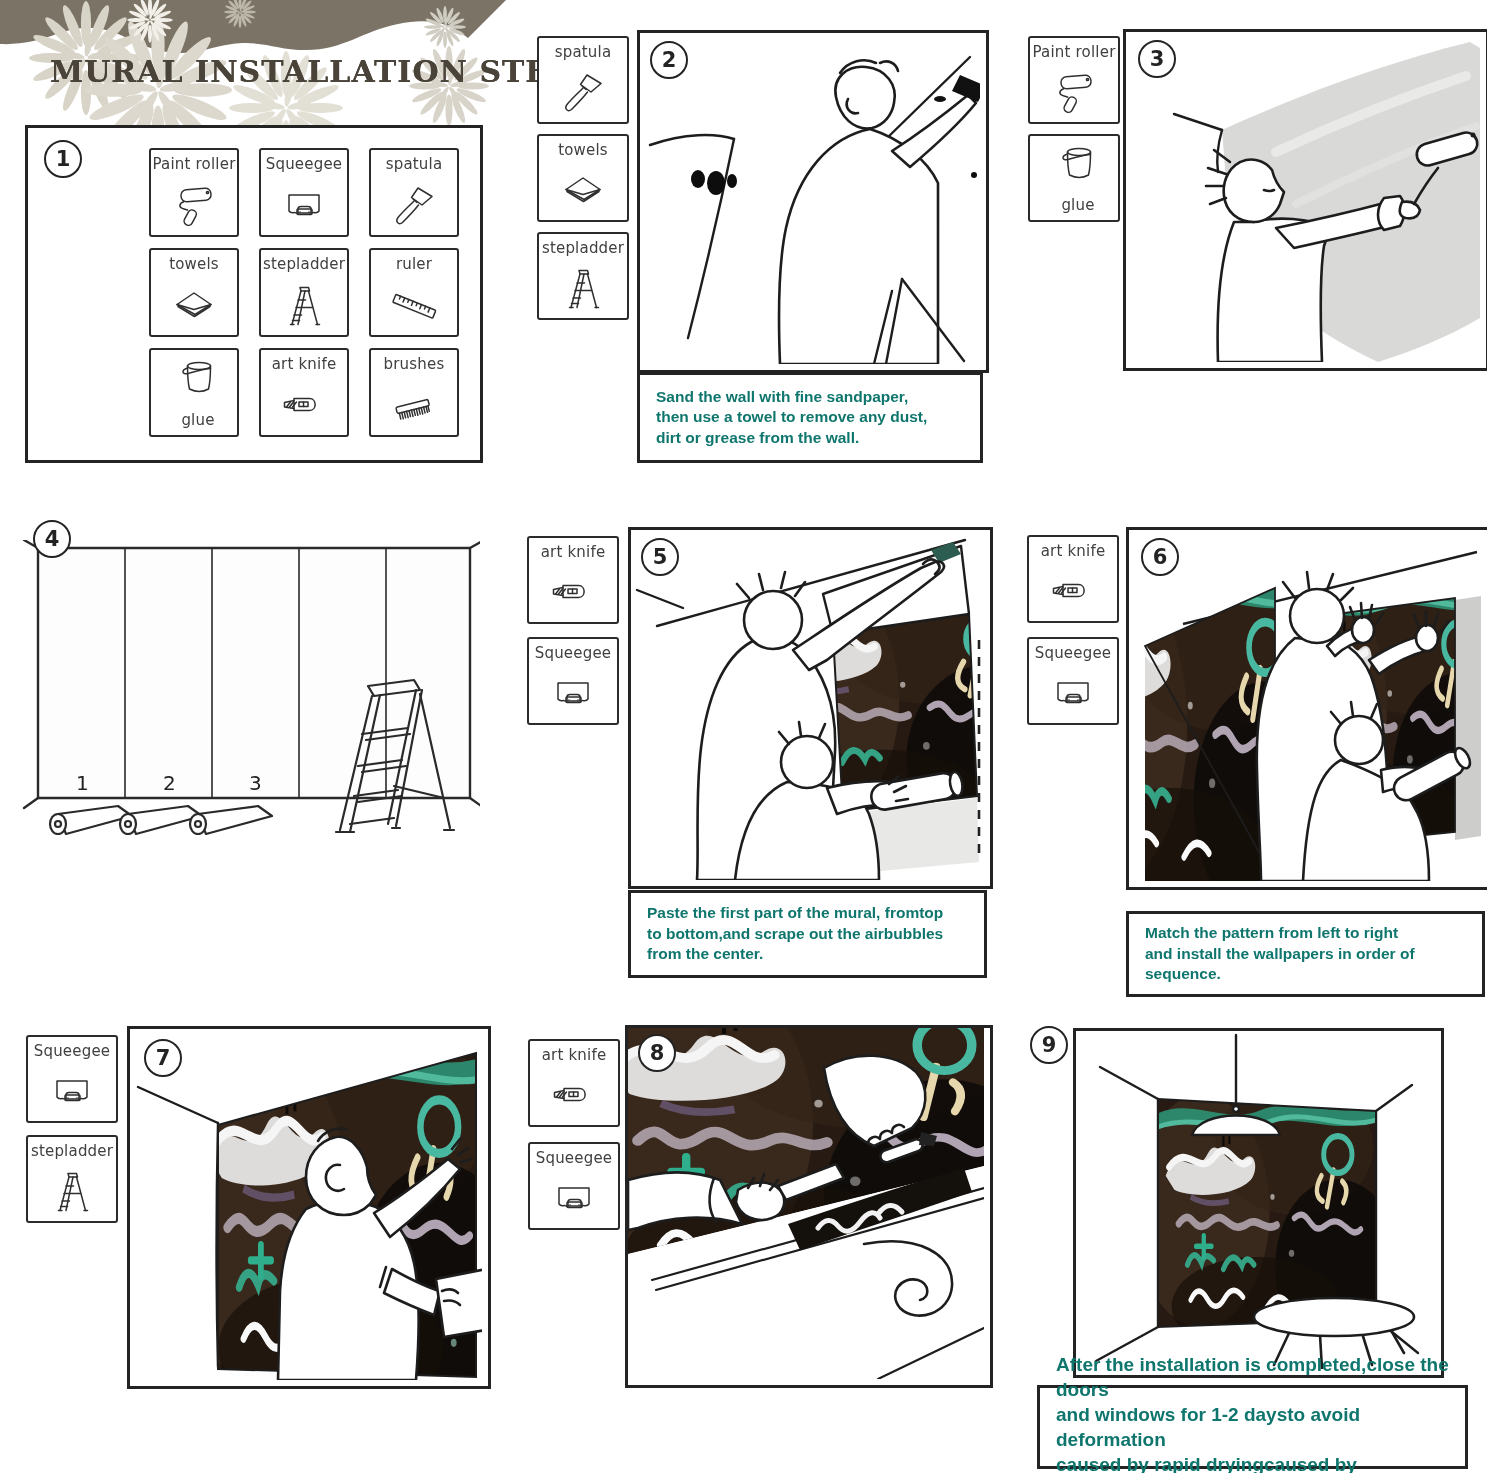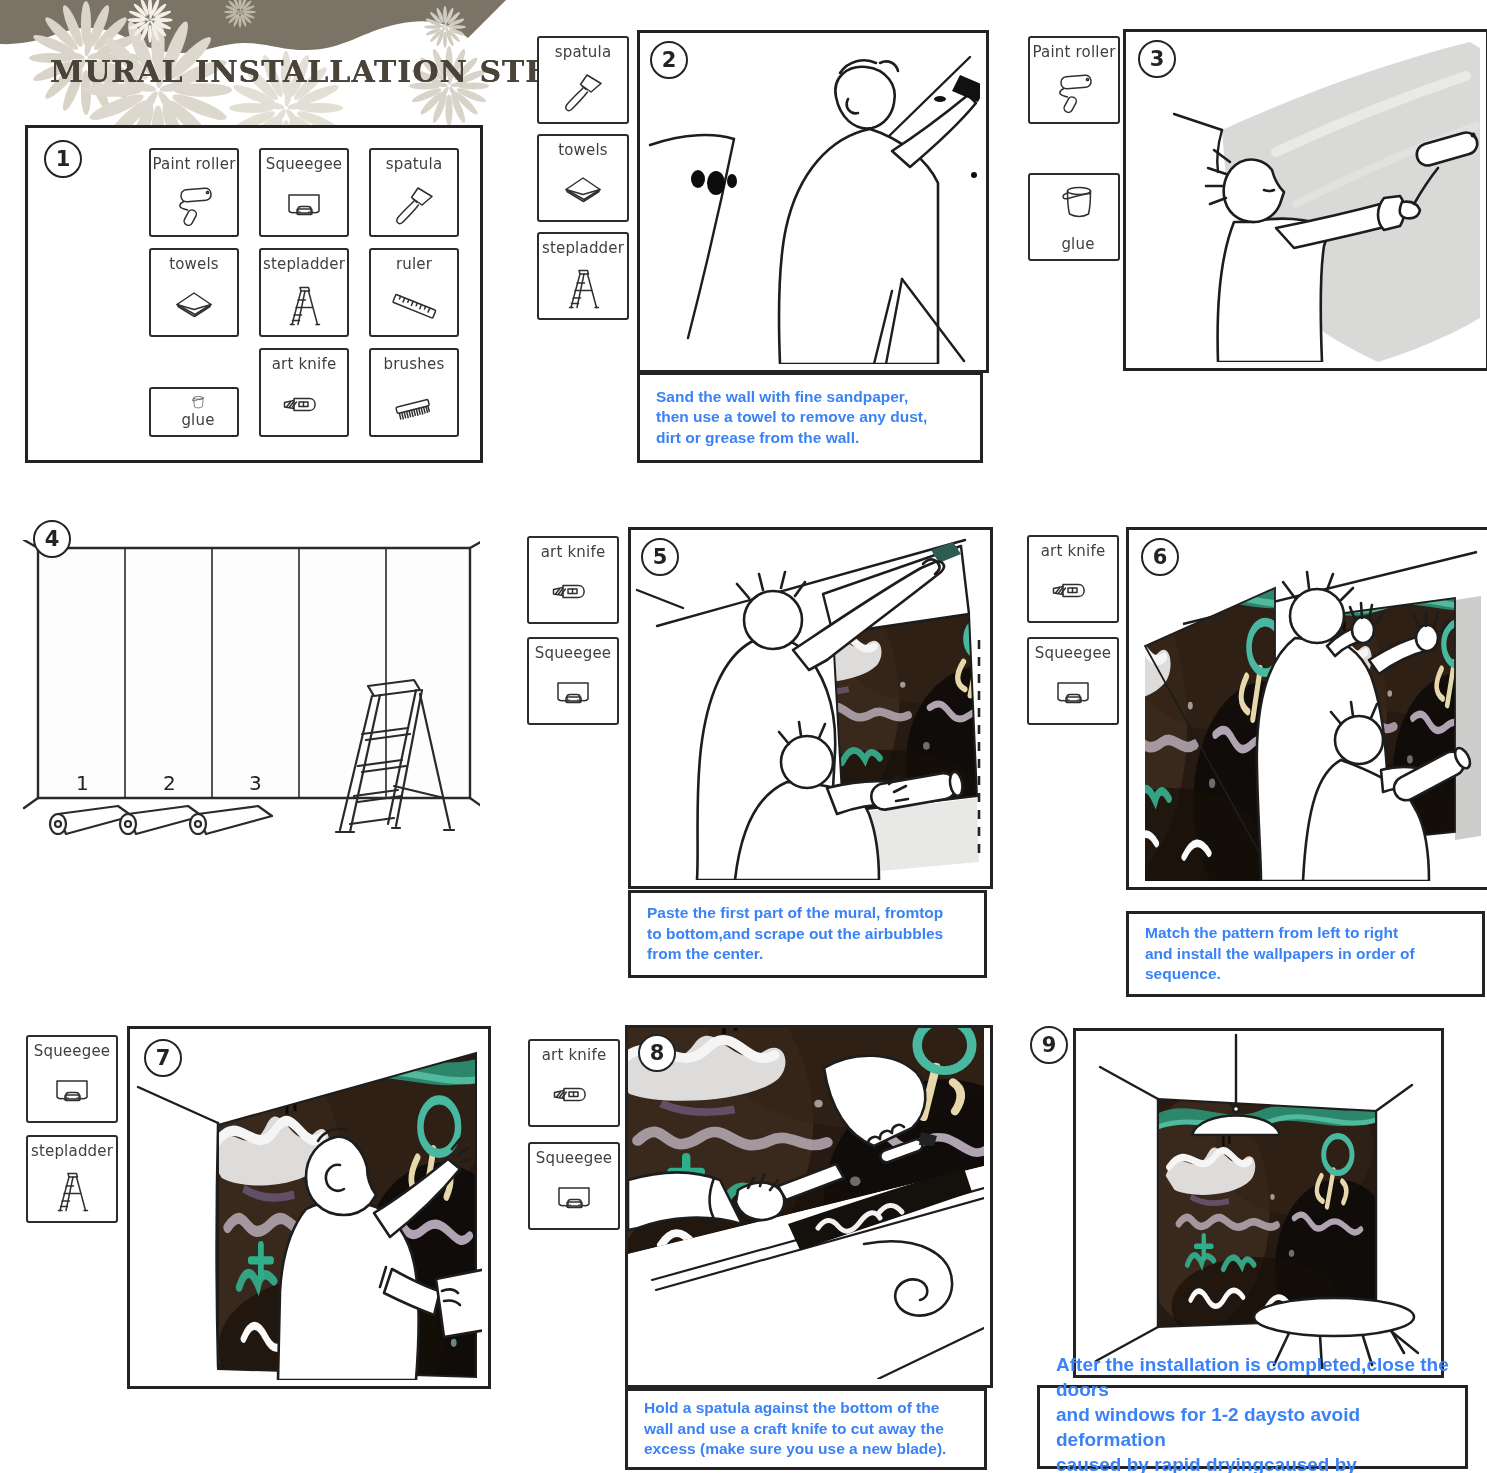--- a/index.html
+++ b/index.html
@@ -16,29 +16,29 @@
 
   
   .stepnum{position:absolute;width:34px;height:34px;border:2.5px solid #232323;border-radius:50%;
       display:flex;align-items:center;justify-content:center;background:#fff;z-index:6;
       font:700 21px/1 "DejaVu Sans",sans-serif;color:#232323;}
 
   
   .big-box{position:absolute;border:3px solid #232323;background:#fff;}
   .art-box{position:absolute;border:3px solid #232323;background:#fff;overflow:hidden;}
   .cap-box{position:absolute;border:3px solid #232323;background:#fff;display:flex;align-items:center;
-      padding:4px 16px;font:700 15.5px/1.32 "Liberation Sans",sans-serif;color:#3b82f6;
+      padding:4px 16px;font:700 15.5px/1.32 "Liberation Sans",sans-serif;color:#0f766e;
       white-space:pre-line;box-sizing:border-box;}
 
   
   .side-tool,.toolcard{border:2.5px solid #2b2b2b;border-radius:3px;background:#fff;
       display:flex;flex-direction:column;align-items:center;justify-content:space-between;
       padding:7px 2px 4px 2px;box-sizing:border-box;}
   .side-tool{position:absolute;width:92px;height:88px;}
-  .rev{flex-direction:column-reverse;padding:4px 2px 7px 10px;margin-top:39px;}
+  .rev{flex-direction:column-reverse;padding:4px 2px 7px 10px;}
   .tlabel{font:400 15px/1 "DejaVu Sans",sans-serif;color:#404040;white-space:nowrap;letter-spacing:.2px;}
   .ticon{width:62px;height:50px;}
 
   .toolgrid{position:absolute;left:121px;top:20px;display:grid;
       grid-template-columns:repeat(3,90px);grid-auto-rows:89px;gap:11px 20px;}
   .tools-intro{position:absolute;left:8px;top:102px;width:112px;text-align:center;
       font:700 22px/1.5 "DejaVu Sans",sans-serif;color:#222;white-space:pre-line;}
 
   .ill{position:absolute;left:0;top:0;}
 </style>
@@ -581,23 +581,20 @@
         <path d="M196 40 C226 22 266 24 288 44 C302 60 300 84 284 100 L246 118 C220 108 202 80 196 40 Z"></path>
         <path d="M240 116 a7 7 0 0 1 12 -5 M252 110 a7 7 0 0 1 12 -5 M264 104 a7 7 0 0 1 12 -5" fill="none"></path>
         <g transform="rotate(-20 276 124)">
             <rect x="252" y="116" width="44" height="12" rx="6"></rect>
           </g>
         <path d="M236 216 C290 206 326 226 324 258 C322 286 288 296 272 280 C260 266 272 248 290 252 C302 256 302 270 292 272"></path>
       </g>
       <path d="M293 104 l16 4 -3 10 -15 -1 z" fill="#222"></path>
     </svg>
   </section>
-  <div class="cap-box" style="left:625px;top:1388px;width:362px;height:82px">Hold a spatula against the bottom of the
-wall and use a craft knife to cut away the
-excess (make sure you use a new blade).</div>
 
   <span class="stepnum" style="left:1030px;top:1026px">
       <i style="font-style:normal">9</i>
     </span>
   <section class="art-box" style="left:1073px;top:1028px;width:365px;height:344px">
     <svg class="ill" width="359" height="338" viewBox="0 0 359 338">
       <defs>
           <clipPath id="c9">
             <polygon points="82,68 300,80 300,288 82,296"></polygon>
           </clipPath>

